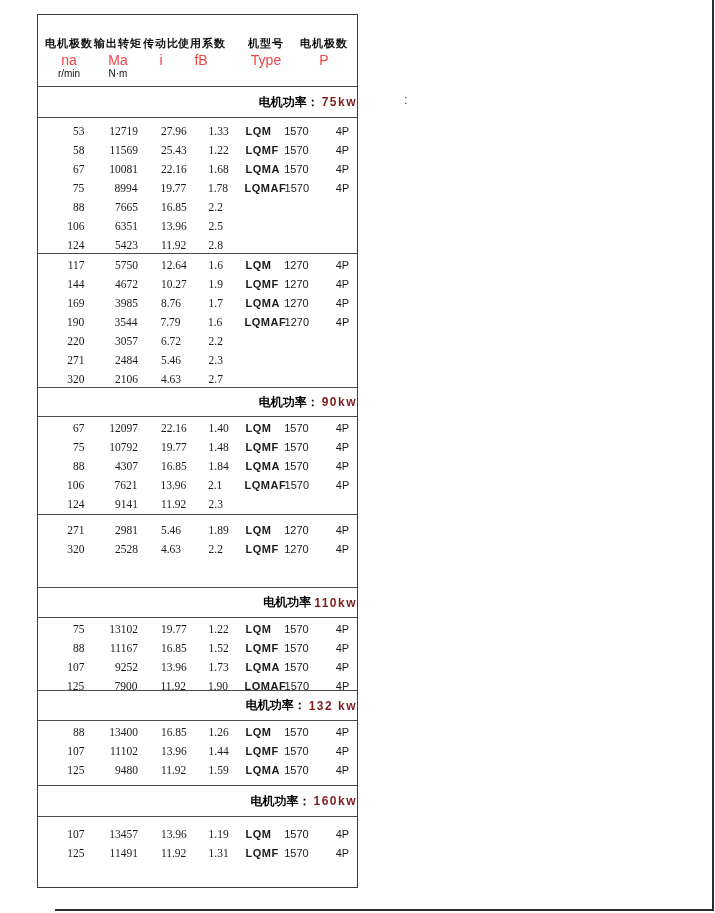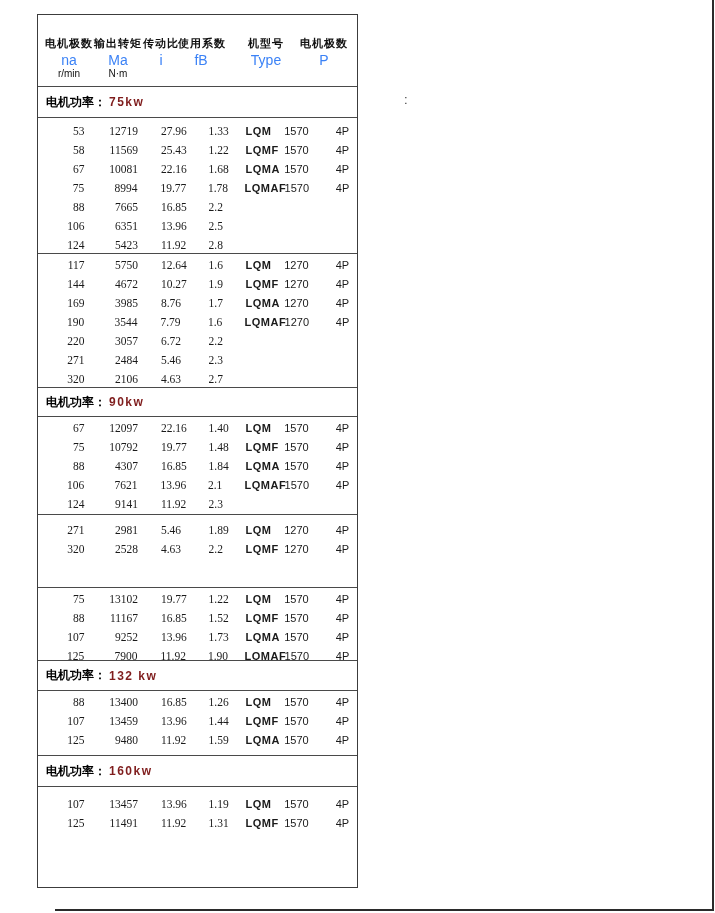--- a/index.html
+++ b/index.html
@@ -35,29 +35,30 @@
     box-sizing:border-box;
   }
   .hcell { position:absolute; top:21px; text-align:center; }
   .hc1 { left:0;    width:62px; }
   .hc2 { left:54px; width:52px; }
   .hc3 { left:100px;width:46px; }
   .hc4 { left:140px;width:46px; }
   .hc5 { left:190px;width:76px; }
   .hc6 { left:258px;width:56px; }
   .hcn  { font-size:11px; font-weight:bold; color:#111; letter-spacing:1px; white-space:nowrap; }
-  .hsym { font-size:14px; color:#3b82f6; margin-top:1px; }
+  .hsym { font-size:14px; color:#ef4444; margin-top:1px; }
   .hunit{ font-size:10px; color:#111; }
 
   .section-label {
     box-sizing:border-box;
     border-bottom:1px solid #4a4a4a;
     display:flex; align-items:center;
     padding-left:8px;
     overflow:hidden;
+    justify-content:flex-end;
   }
   .sl-prefix { font-size:12px; font-weight:bold; color:#000; white-space:pre; }
   .sl-value  { font-size:12px; font-weight:bold; color:#7f1d1d; letter-spacing:1.5px; margin-left:3px; white-space:pre; }
 
   .block {
     box-sizing:border-box;
     border-bottom:1px solid #4a4a4a;
     overflow:hidden;
   }
   .block.last { border-bottom:none; }
@@ -313,20 +314,24 @@
           <div class="row">
             <span class="c-na">320</span>
             <span class="c-ma">2528</span>
             <span class="c-i">4.63</span>
             <span class="c-fb">2.2</span>
             <span class="c-model">LQMF</span>
             <span class="c-size">1270</span>
             <span class="c-poles">4P</span>
           </div>
         </div>
+        <div class="section-label" style="height: 30px;">
+          <span class="sl-prefix">电机功率</span>
+          <span class="sl-value">110kw</span>
+        </div>
         <div class="block" style="height: 73px; padding-top: 2px;">
           <div class="row">
             <span class="c-na">75</span>
             <span class="c-ma">13102</span>
             <span class="c-i">19.77</span>
             <span class="c-fb">1.22</span>
             <span class="c-model">LQM</span>
             <span class="c-size">1570</span>
             <span class="c-poles">4P</span>
           </div>
@@ -367,21 +372,21 @@
             <span class="c-na">88</span>
             <span class="c-ma">13400</span>
             <span class="c-i">16.85</span>
             <span class="c-fb">1.26</span>
             <span class="c-model">LQM</span>
             <span class="c-size">1570</span>
             <span class="c-poles">4P</span>
           </div>
           <div class="row">
             <span class="c-na">107</span>
-            <span class="c-ma">13459</span>
+            <span class="c-ma">11102</span>
             <span class="c-i">13.96</span>
             <span class="c-fb">1.44</span>
             <span class="c-model">LQMF</span>
             <span class="c-size">1570</span>
             <span class="c-poles">4P</span>
           </div>
           <div class="row">
             <span class="c-na">125</span>
             <span class="c-ma">9480</span>
             <span class="c-i">11.92</span>

